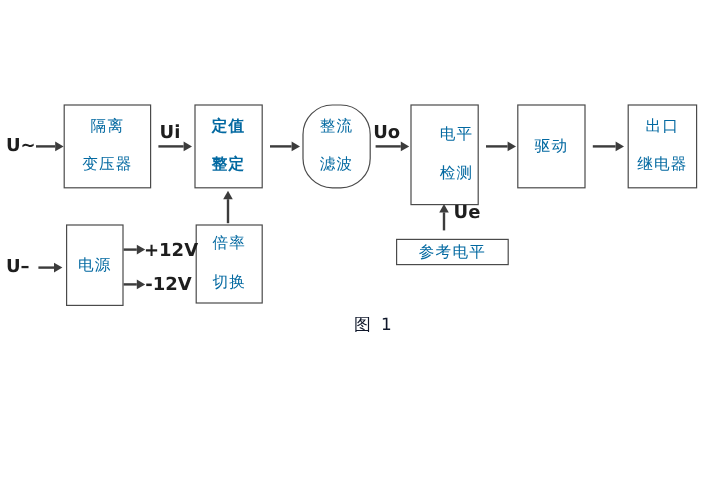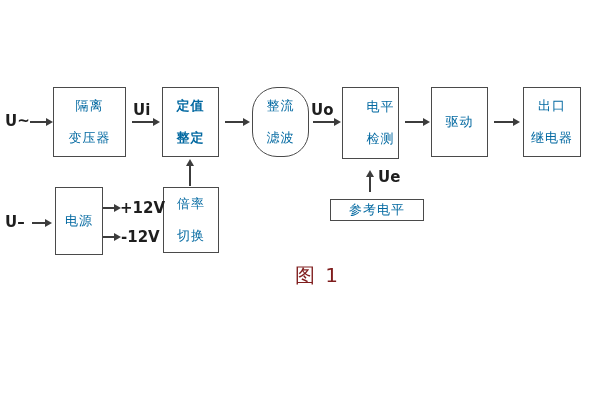--- a/index.html
+++ b/index.html
@@ -11,21 +11,21 @@
   .box{
     position:absolute;border:1px solid #4a4a4a;background:#ffffff;
     display:flex;flex-direction:column;align-items:center;justify-content:center;
     font-size:13px;line-height:32px;text-align:center;letter-spacing:1px;
     box-sizing:border-box;color:#0369a1;
   }
   .box.single{line-height:normal;}
   #b1{left:53px;top:87px;width:73px;height:70px;}
   #b2{left:162px;top:87px;width:57px;height:70px;font-weight:bold;}
   #b3{left:252px;top:87px;width:57px;height:70px;border-radius:25px;}
-  #b4{left:342px;top:87px;width:57px;height:72px;padding-left:20px;}
+  #b4{left:342px;top:87px;width:57px;height:84px;padding-left:20px;}
   #b5{left:431px;top:87px;width:57px;height:70px;}
   #b6{left:523px;top:87px;width:58px;height:70px;}
   #b7{left:55px;top:187px;width:48px;height:68px;}
   #b8{left:163px;top:187px;width:56px;height:66px;}
   #b9{left:330px;top:199px;width:94px;height:22px;}
   
   .ar{position:absolute;height:2px;background:#3c3c3c;}
   .ar::after{
     content:"";position:absolute;right:-7px;top:-3px;width:0;height:0;
     border-left:7px solid #3c3c3c;border-top:4px solid transparent;border-bottom:4px solid transparent;
@@ -49,21 +49,21 @@
   #a-ref {left:369px;top:177px;height:15px;}
   
   .sig{position:absolute;font-size:15px;font-weight:600;color:#1e1e1e;white-space:nowrap;}
   #l-uac{left:5px;top:112px;}
   #l-udc{left:5px;top:213px;}
   #l-ui {left:133px;top:101px;}
   #l-uo {left:311px;top:101px;}
   #l-ue {left:378px;top:168px;}
   #l-p12{left:120px;top:199px;}
   #l-m12{left:121px;top:228px;}
-  .caption{position:absolute;left:295px;top:262px;font-size:20px;color:#7f1d1d;letter-spacing:2px;}
+  .caption{position:absolute;left:295px;top:262px;font-size:14px;color:#0f172a;letter-spacing:2px;}
 </style>
 </head>
 <body>
 
 <div class="canvas">
 
   <div class="box" id="b1">
     <span>隔离</span>
     <span>变压器</span>
   </div>

